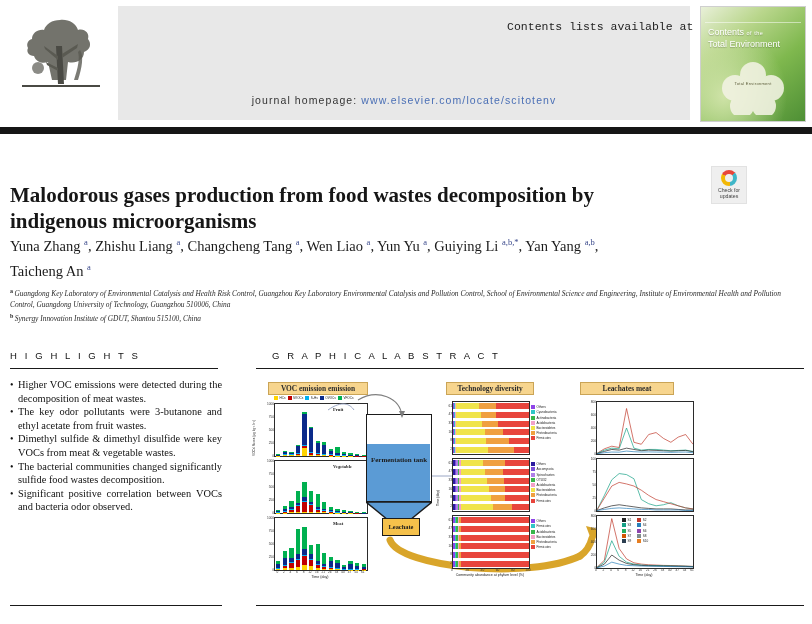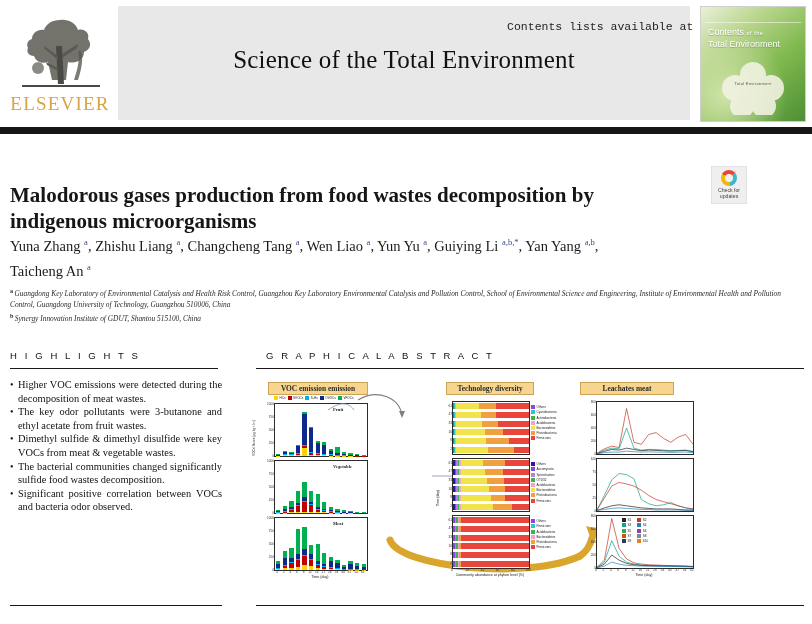--- a/index.html
+++ b/index.html
@@ -97,21 +97,21 @@
     position:absolute;left:0;top:20px;width:34px;text-align:center;
     font-family:"Liberation Sans", sans-serif;font-size:5.2px;line-height:6.4px;color:#444;
   }
 
   
   .sec-title{
     font-family:"Liberation Sans", sans-serif;font-size:9.5px;
     letter-spacing:2.6px;color:#111;
   }
   .hl-head{position:absolute;left:10px;top:350px;}
-  .ga-head{position:absolute;left:266px;top:350px;}
+  .ga-head{position:absolute;left:272px;top:350px;}
   .hl-rule{position:absolute;left:10px;top:368px;width:208px;height:1px;background:#1a1a1a;}
   .ga-rule{position:absolute;left:256px;top:368px;width:548px;height:1px;background:#1a1a1a;}
 
   
   .hl-list{
     position:absolute;left:10px;top:378px;width:212px;
     font-family:"Liberation Serif", serif;font-size:10.4px;line-height:13.6px;
     color:#111;
   }
   .hl-item{display:flex;margin-bottom:0px;}
@@ -159,27 +159,28 @@
         <path d="M48 40 L50 78 L56 78 L54 40 Z" fill="#4a4a44"></path>
         <path d="M50 50 L36 40 L37 43 L50 54 Z"></path>
         <path d="M54 48 L70 38 L69 42 L54 52 Z"></path>
         <path d="M50 62 L38 56 L39 59 L50 65 Z"></path>
         <circle cx="30" cy="62" r="6" opacity=".7"></circle>
         <path d="M72 44 C76 50 74 62 70 74 L66 74 C70 62 72 52 70 46 Z" opacity=".8"></path>
       </g>
       <rect x="14" y="79" width="78" height="2" fill="#4a4a44"></rect>
     </svg>
   </div>
-  <div class="elsevier-wordmark">ELSEVIER</div>
 
   <div class="header-band">
     <div class="contents-line">
       <span>Contents lists available at </span><span class="sd">ScienceDirect</span>
     </div>
-    <div class="journal-title">Science of the Total Environment</div>
+    <div class="homepage-line">
+      <span>journal homepage: </span><span class="url">www.elsevier.com/locate/scitotenv</span>
+    </div>
   </div>
 
   <div class="cover">
     <div class="cover-grad"></div>
     <div class="cover-head"></div>
     <div class="cover-title">
       <span>Contents</span>
       <small>of the</small><br>
       <span>Total Environment</span>
     </div>
@@ -515,20 +516,31 @@
       <div class="tick-lbl" style="left: 60px; top: 174px; width: 6.57143px; text-align: center;">21</div>
       <div class="tick-lbl" style="left: 66.5714px; top: 174px; width: 6.57143px; text-align: center;">26</div>
       <div class="tick-lbl" style="left: 73.1429px; top: 174px; width: 6.57143px; text-align: center;">33</div>
       <div class="tick-lbl" style="left: 79.7143px; top: 174px; width: 6.57143px; text-align: center;">40</div>
       <div class="tick-lbl" style="left: 86.2857px; top: 174px; width: 6.57143px; text-align: center;">47</div>
       <div class="tick-lbl" style="left: 92.8571px; top: 174px; width: 6.57143px; text-align: center;">54</div>
       <div class="tick-lbl" style="left: 99.4286px; top: 174px; width: 6.57143px; text-align: center;">61</div>
       <div class="axis-name" style="left: 14px; top: 179px; width: 92px; text-align: center;">Time (day)</div>
     </div>
 
+  <div class="tank" style="left:116px;top:34px;width:66px;height:124px;">
+    <div class="tank-body"></div>
+    <div class="tank-liquid"></div>
+    <svg class="tank-cone-line" viewBox="0 0 66 18">
+      <polygon points="0,0 66,0 44,18 22,18" fill="#5b9bd5" stroke="#1b1b1b" stroke-width="1.4"></polygon>
+    </svg>
+    <div class="tank-text">
+      <span>Fermentation tank</span>
+    </div>
+    <div class="leachate">Leachate</div>
+  </div>
 
   <svg style="position:absolute;left:0;top:0;width:556px;height:212px;pointer-events:none;">
     <path d="M108 20 C128 8 150 18 152 36" fill="none" stroke="#7f7f7f" stroke-width="1.1"></path>
     <polygon points="152,38 149,31 155,31" fill="#7f7f7f"></polygon>
     <path d="M78 30 C92 20 100 24 104 30" fill="none" stroke="#9aa6c4" stroke-width="1"></path>
     <path d="M182 96 L212 96" stroke="#9aa6c4" stroke-width="1" fill="none"></path>
     <polygon points="214,96 207,93 207,99" fill="#9aa6c4"></polygon>
     <path d="M140 160 C150 188 280 200 330 176" fill="none" stroke="#d9a52a" stroke-width="7" stroke-linecap="round"></path>
     <path d="M330 176 C336 172 340 166 342 158" fill="none" stroke="#d9a52a" stroke-width="7" stroke-linecap="round"></path>
     <polygon points="336,146 352,150 342,162" fill="#d9a52a"></polygon>

